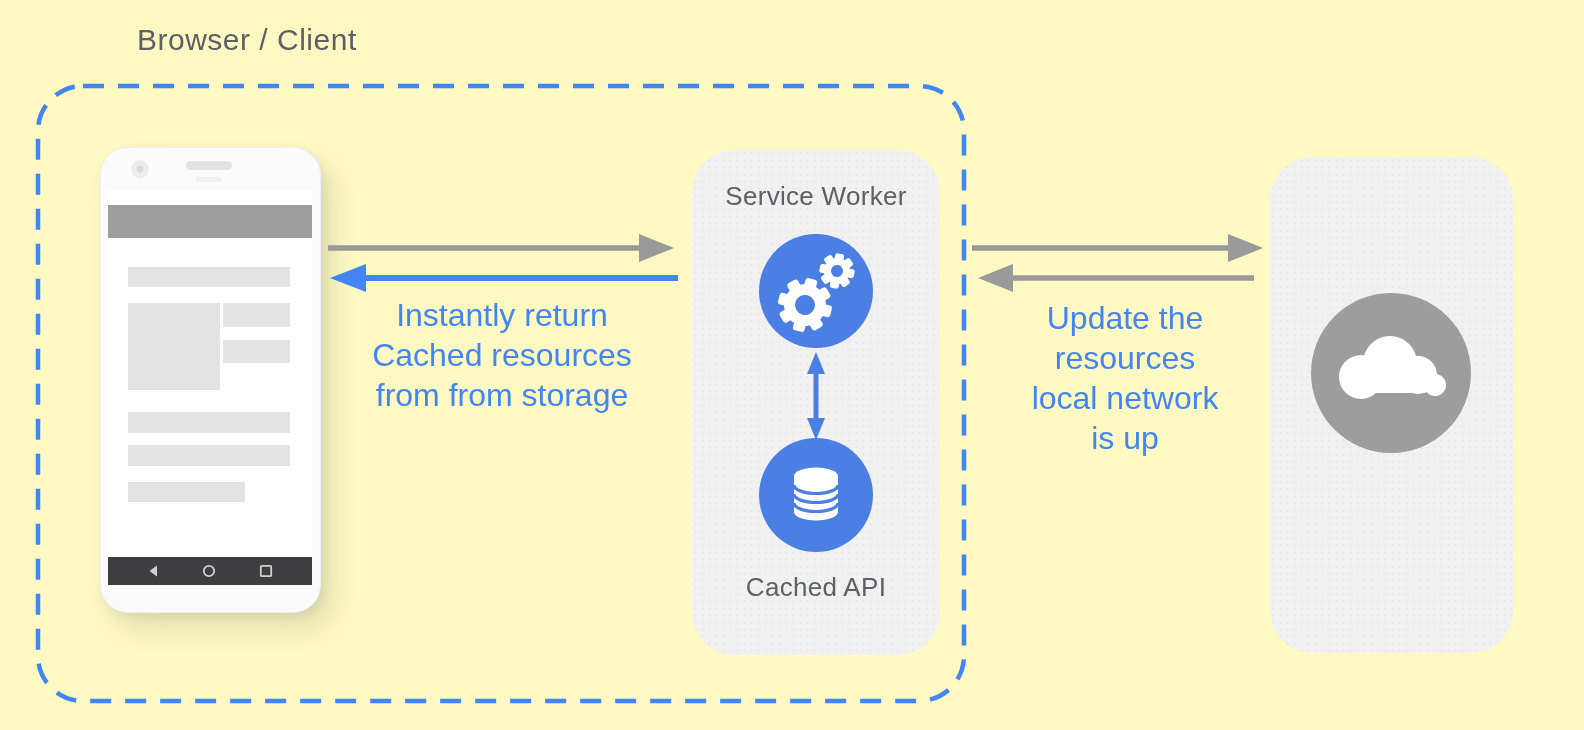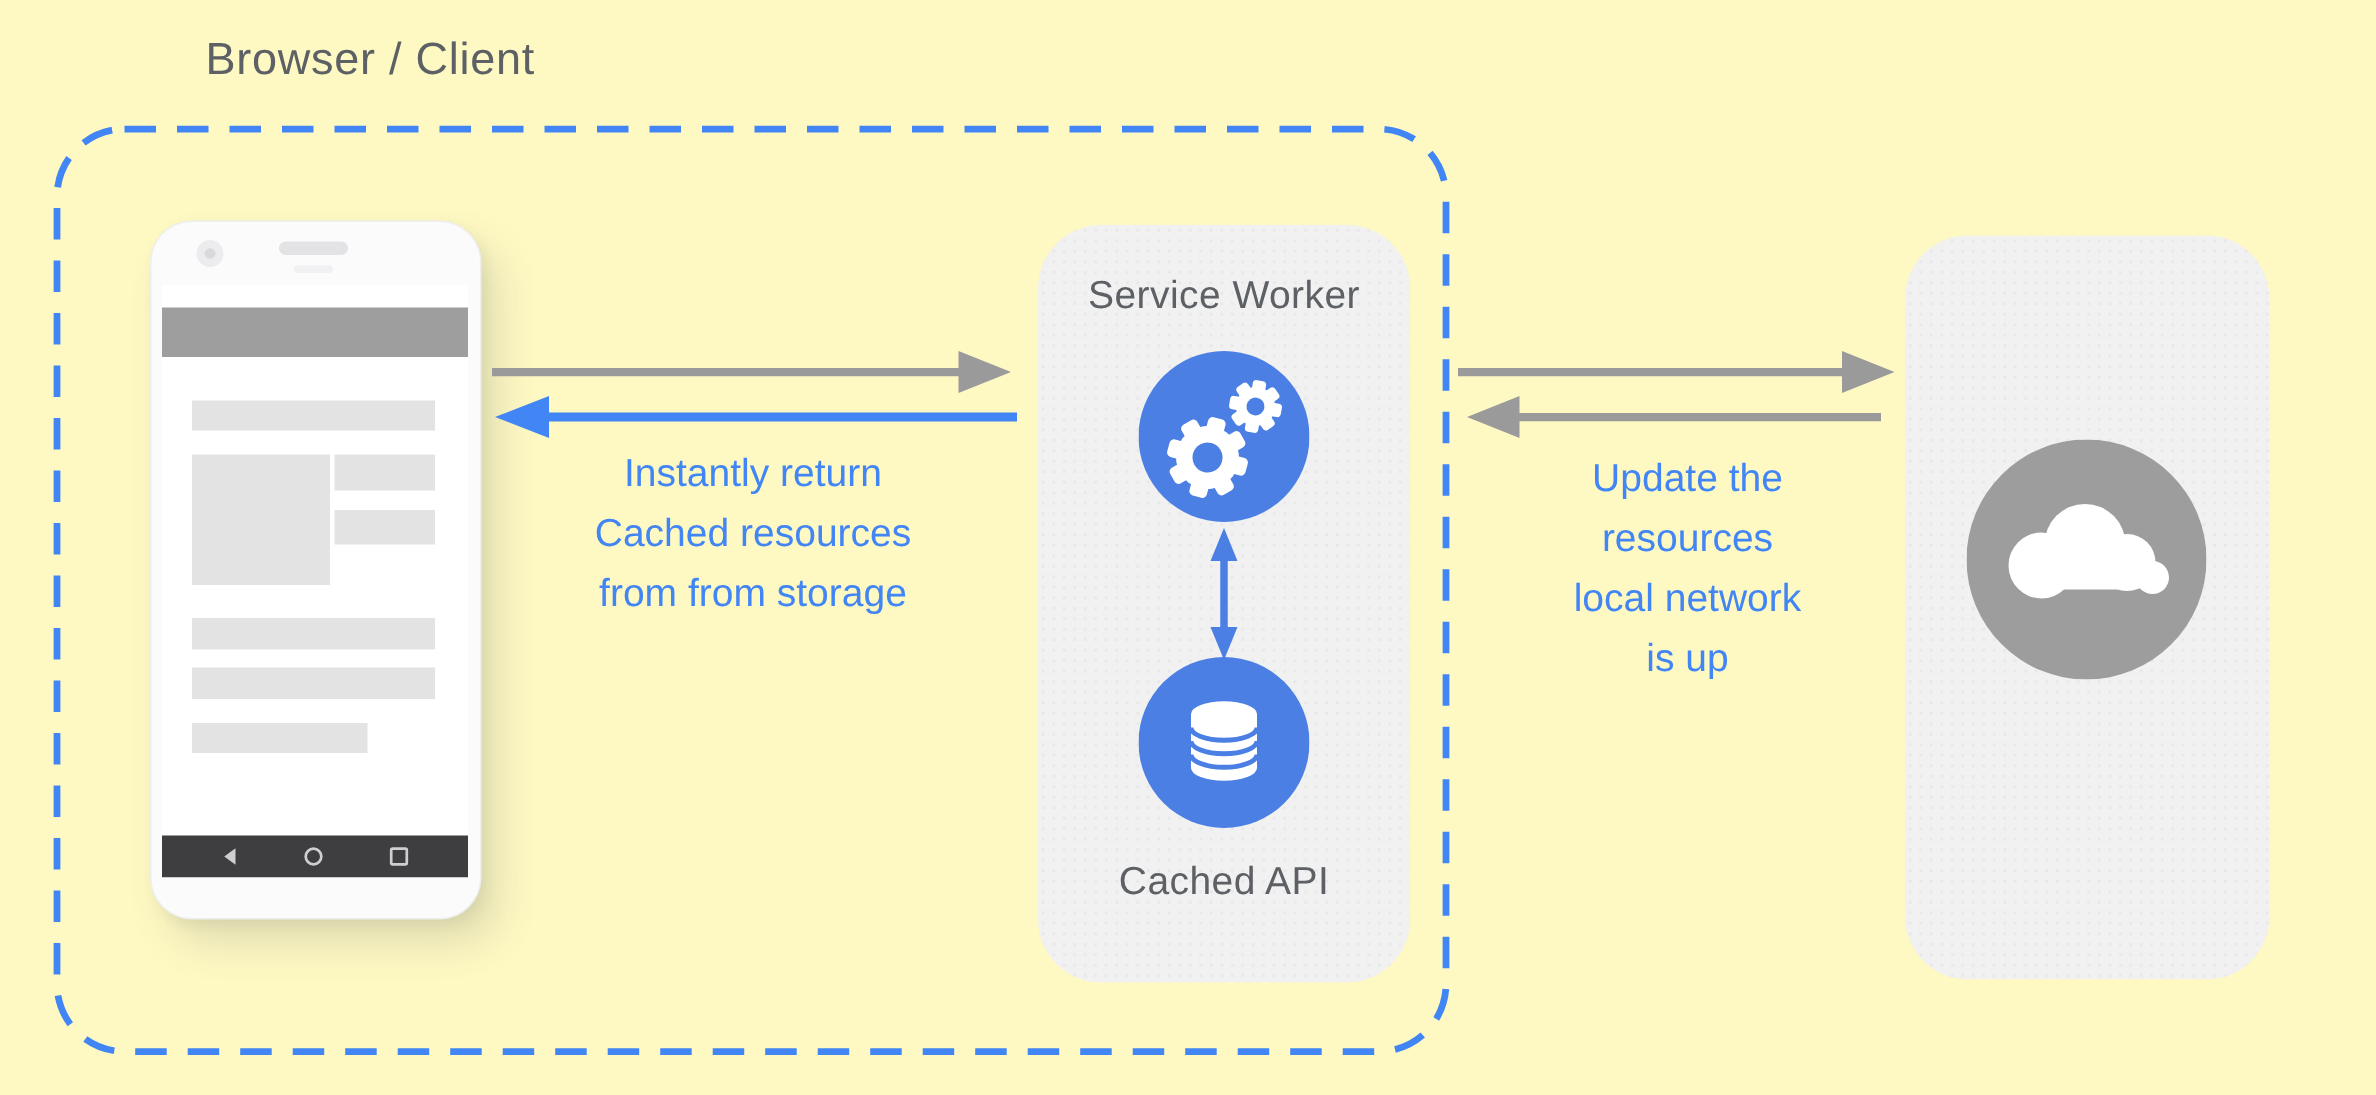--- a/index.html
+++ b/index.html
@@ -27,21 +27,21 @@
   .web-panel{left:1270px;top:157px;width:243px;height:496px;}
   .panel-label{
     position:absolute;width:248px;text-align:center;font-size:26px;color:var(--text-gray);
     letter-spacing:0.3px;
   }
   .sw-label{left:692px;top:181px;}
   .cache-label{left:692px;top:572px;}
 
   
   .annotation{
-    position:absolute;color:var(--blue);font-size:26px;line-height:40px;text-align:center;
+    position:absolute;color:var(--blue);font-size:32px;line-height:40px;text-align:center;
   }
   .left-annotation{left:352px;top:295px;width:300px;}
   .right-annotation{left:975px;top:298px;width:300px;}
 
   
   .phone{
     position:absolute;left:100px;top:147px;width:221px;height:466px;
     background:#fbfbfc;border:1px solid #eeeeef;border-radius:28px;box-sizing:border-box;
     box-shadow:12px 16px 26px rgba(80,85,90,0.16), 3px 4px 8px rgba(80,85,90,0.08);
   }

